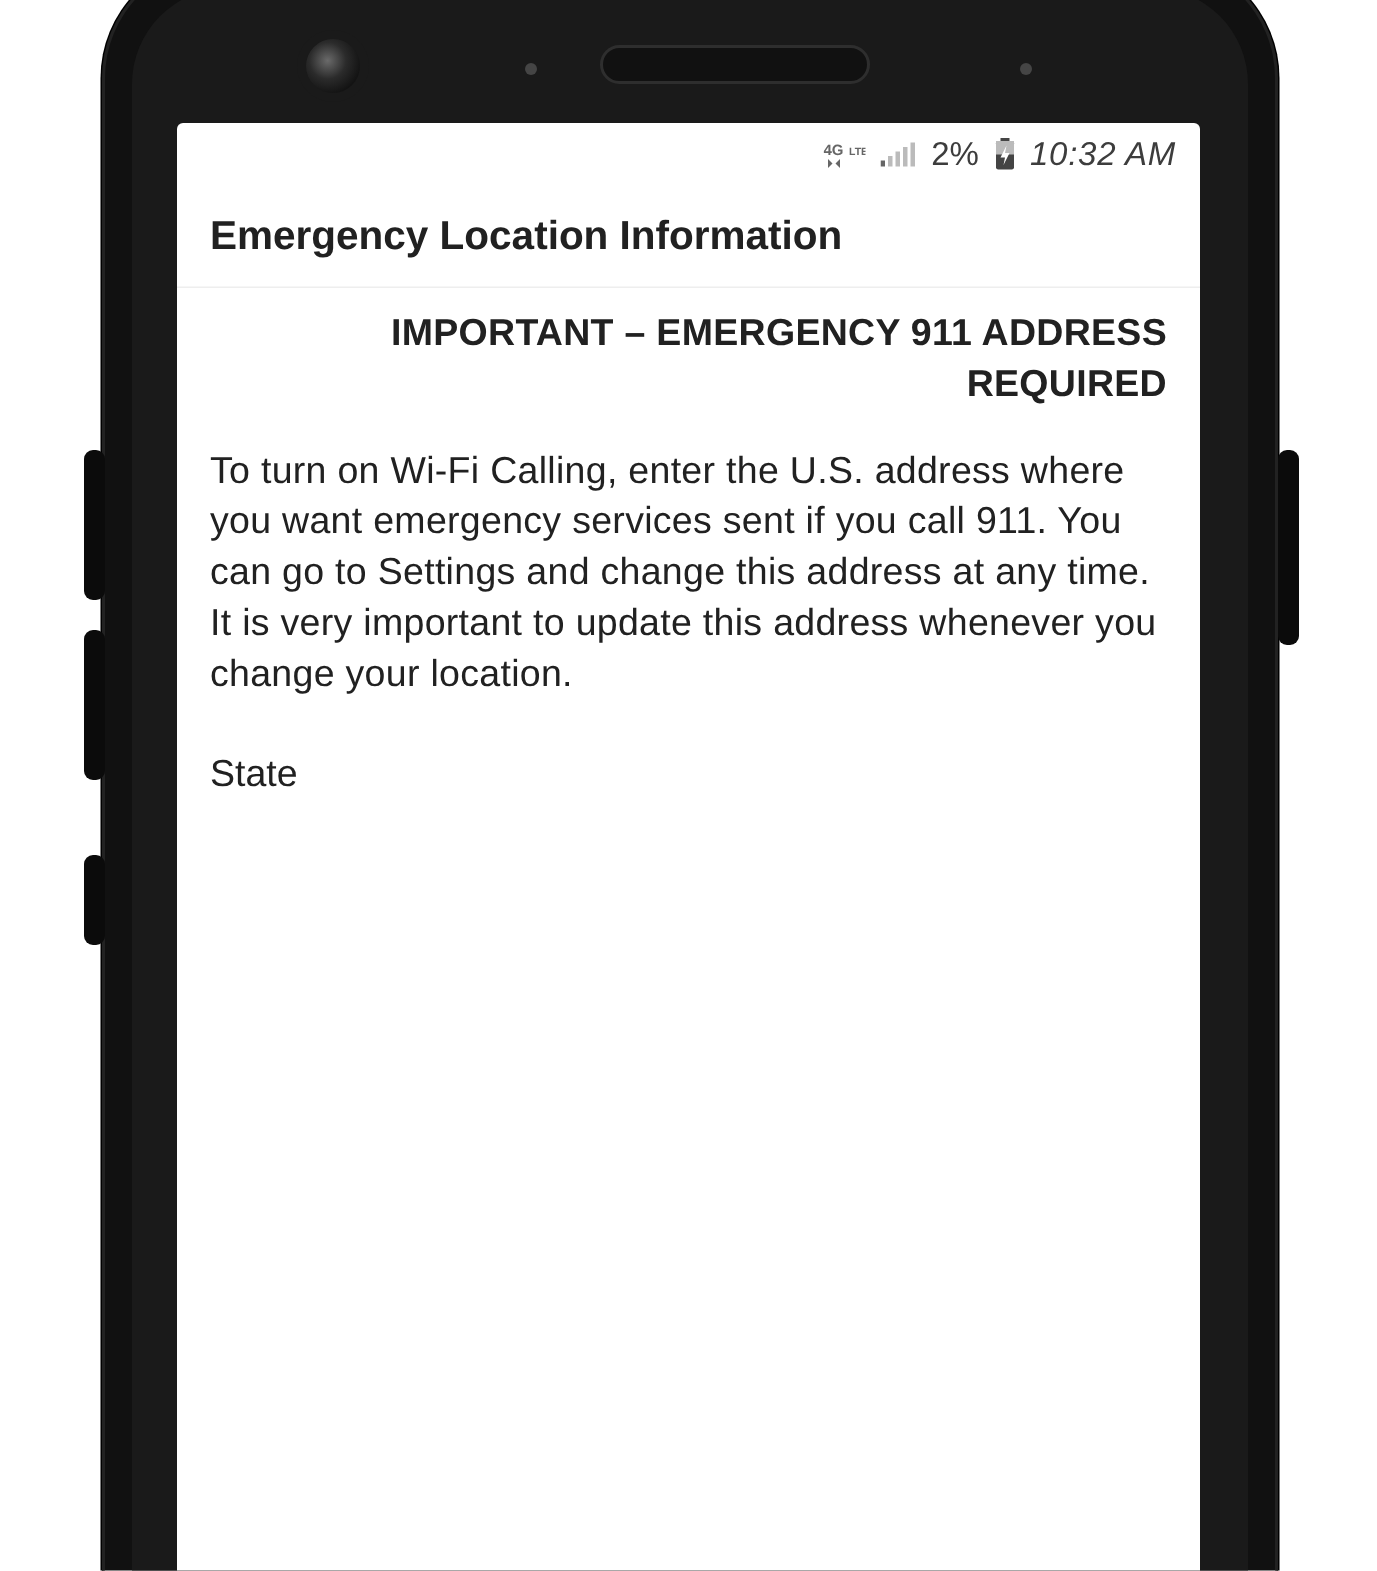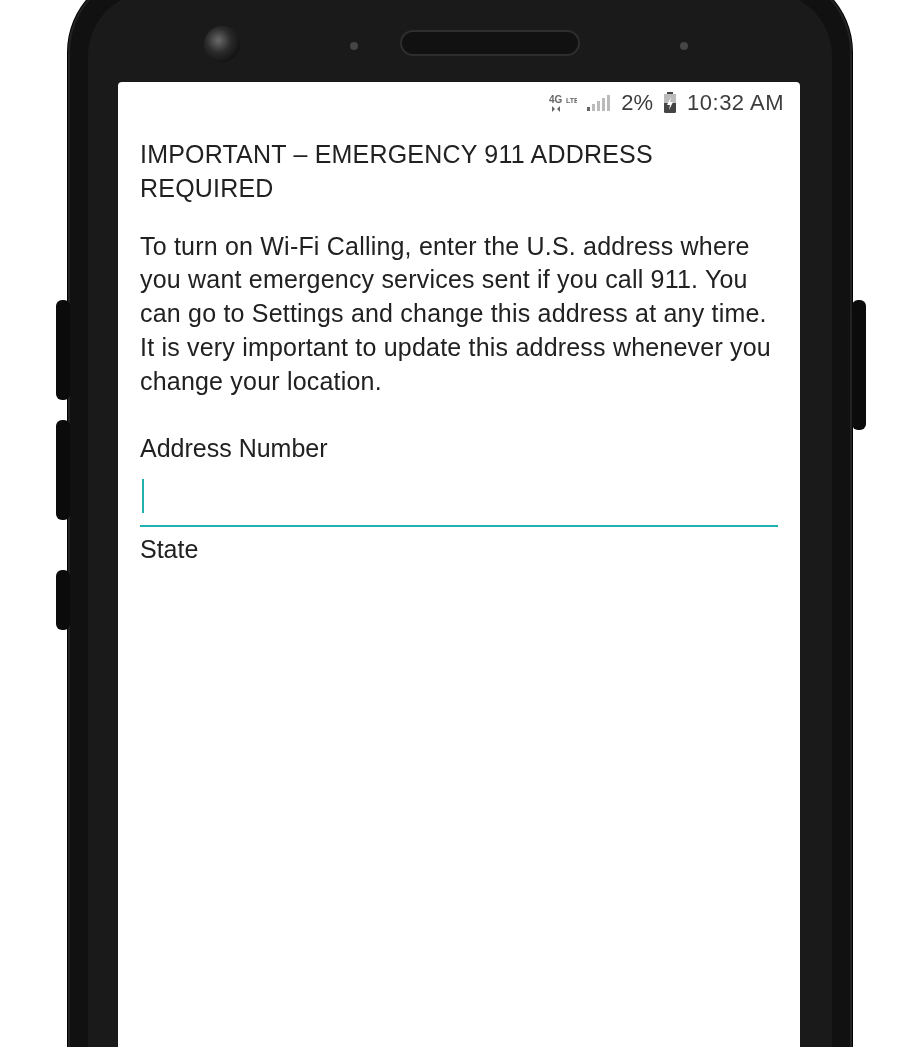--- a/index.html
+++ b/index.html
@@ -88,36 +88,36 @@
     display: flex;
     align-items: center;
     justify-content: flex-end;
     gap: 10px;
     height: 42px;
     padding: 0 16px;
     font-size: 22px;
     color: #3d3d3d;
   }
   .status-icon { display: inline-flex; align-items: center; color: #666; }
-  .clock { letter-spacing: 0.5px; }
+  .clock { letter-spacing: 0.5px; font-style: italic; }
   .percent { }
   
   .page-title {
     font-size: 27px;
     font-weight: 700;
     padding: 18px 22px 18px 22px;
     border-bottom: 1px solid #eee;
   }
   .notice {
     padding: 14px 22px 0 22px;
     font-size: 25px;
     line-height: 1.35;
     letter-spacing: 0.2px;
   }
-  .notice-heading { font-weight: 400; }
+  .notice-heading { font-weight: 700; text-align: right; }
   .notice-body { margin-top: 24px; }
   
   .form {
     padding: 36px 22px 0 22px;
   }
   .field {
     margin-bottom: 8px;
   }
   .field-label {
     font-size: 25px;
@@ -188,32 +188,29 @@
         <svg width="14" height="22" viewBox="0 0 14 22">
           <rect x="4" y="0" width="6" height="2" fill="#444"></rect>
           <rect x="1" y="2" width="12" height="19" rx="1.5" fill="#444"></rect>
           <rect x="1" y="2" width="12" height="9" fill="#bbb"></rect>
           <path d="M8 5 L4 13 L7 13 L6 18 L10 10 L7 10 Z" fill="#fff"></path>
         </svg>
       </span>
       <span class="clock">10:32 AM</span>
     </div>
 
+    <div class="page-title">Emergency Location Information</div>
 
     <div class="notice">
       <div class="notice-heading">IMPORTANT – EMERGENCY 911 ADDRESS REQUIRED</div>
       <div class="notice-body">To turn on Wi-Fi Calling, enter the U.S. address where you want emergency services sent if you call 911. You can go to Settings and change this address at any time. It is very important to update this address whenever you change your location.</div>
     </div>
 
     <div class="form">
 
-      <div class="field focused">
-        <label class="field-label">Address Number</label>
-        <div class="field-input" value=""><span class="caret"></span></div>
-      </div>
 
 
 
 
       <div class="field" style="margin-bottom:13px;">
         <label class="field-label">State</label>
       </div>
 
     </div>
   </div>

